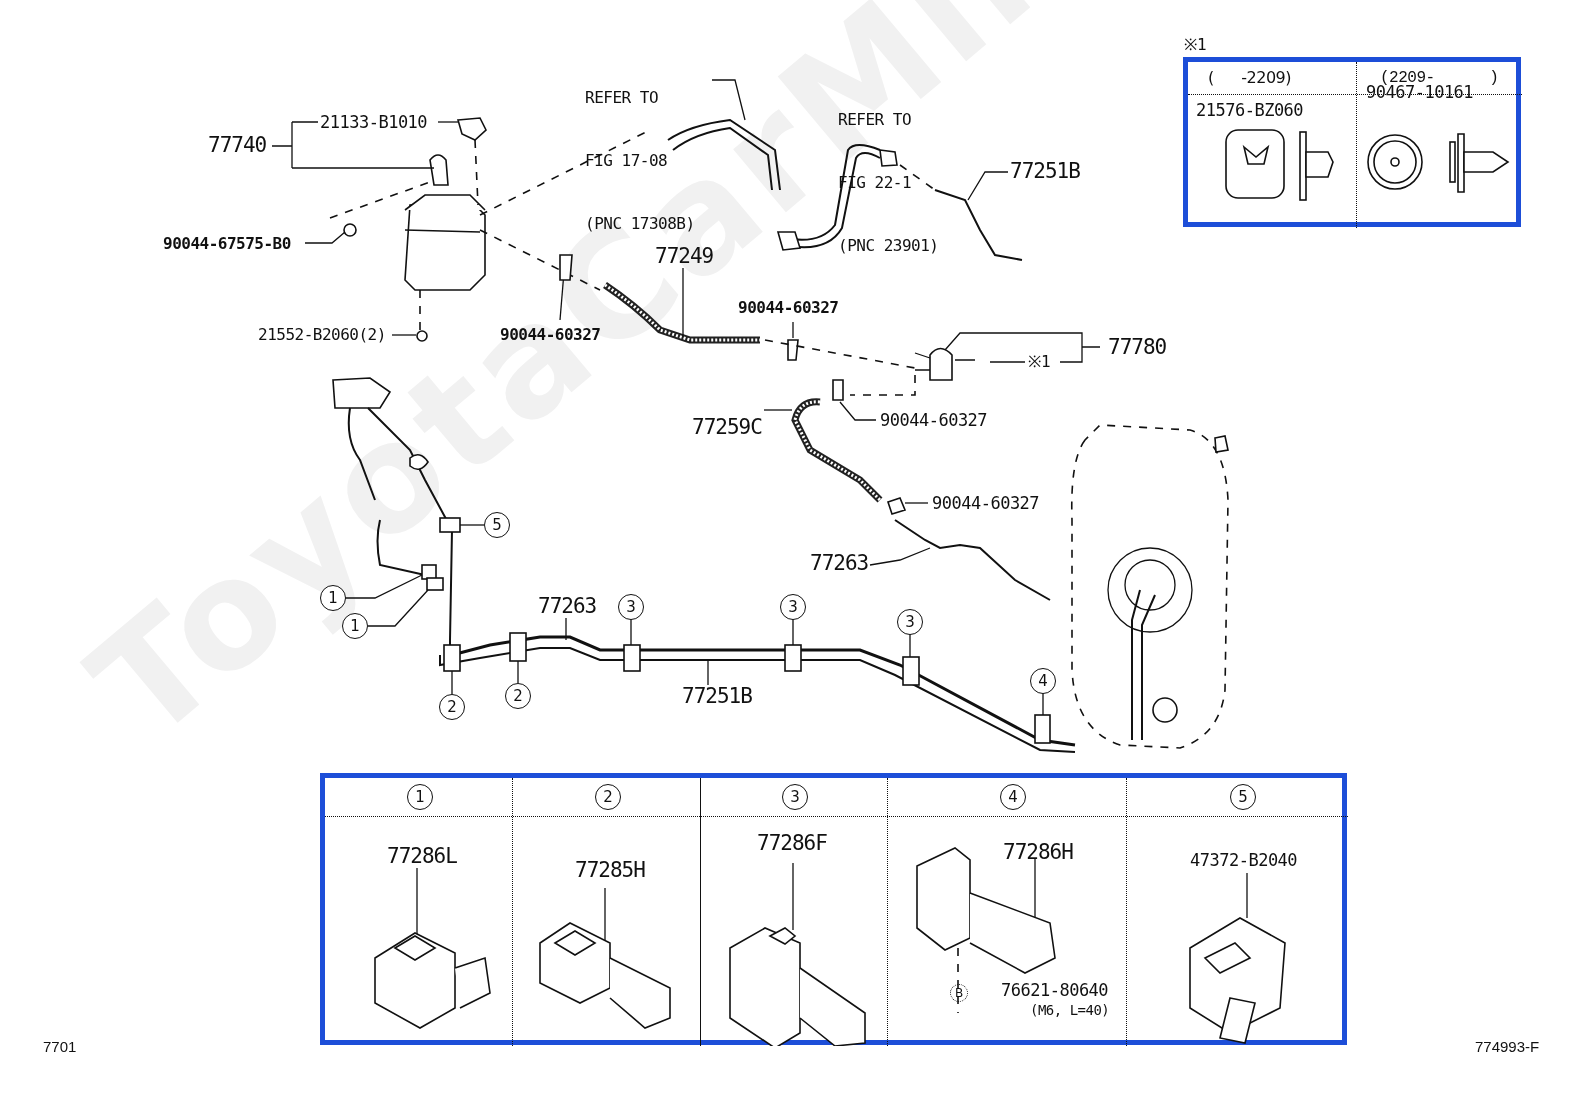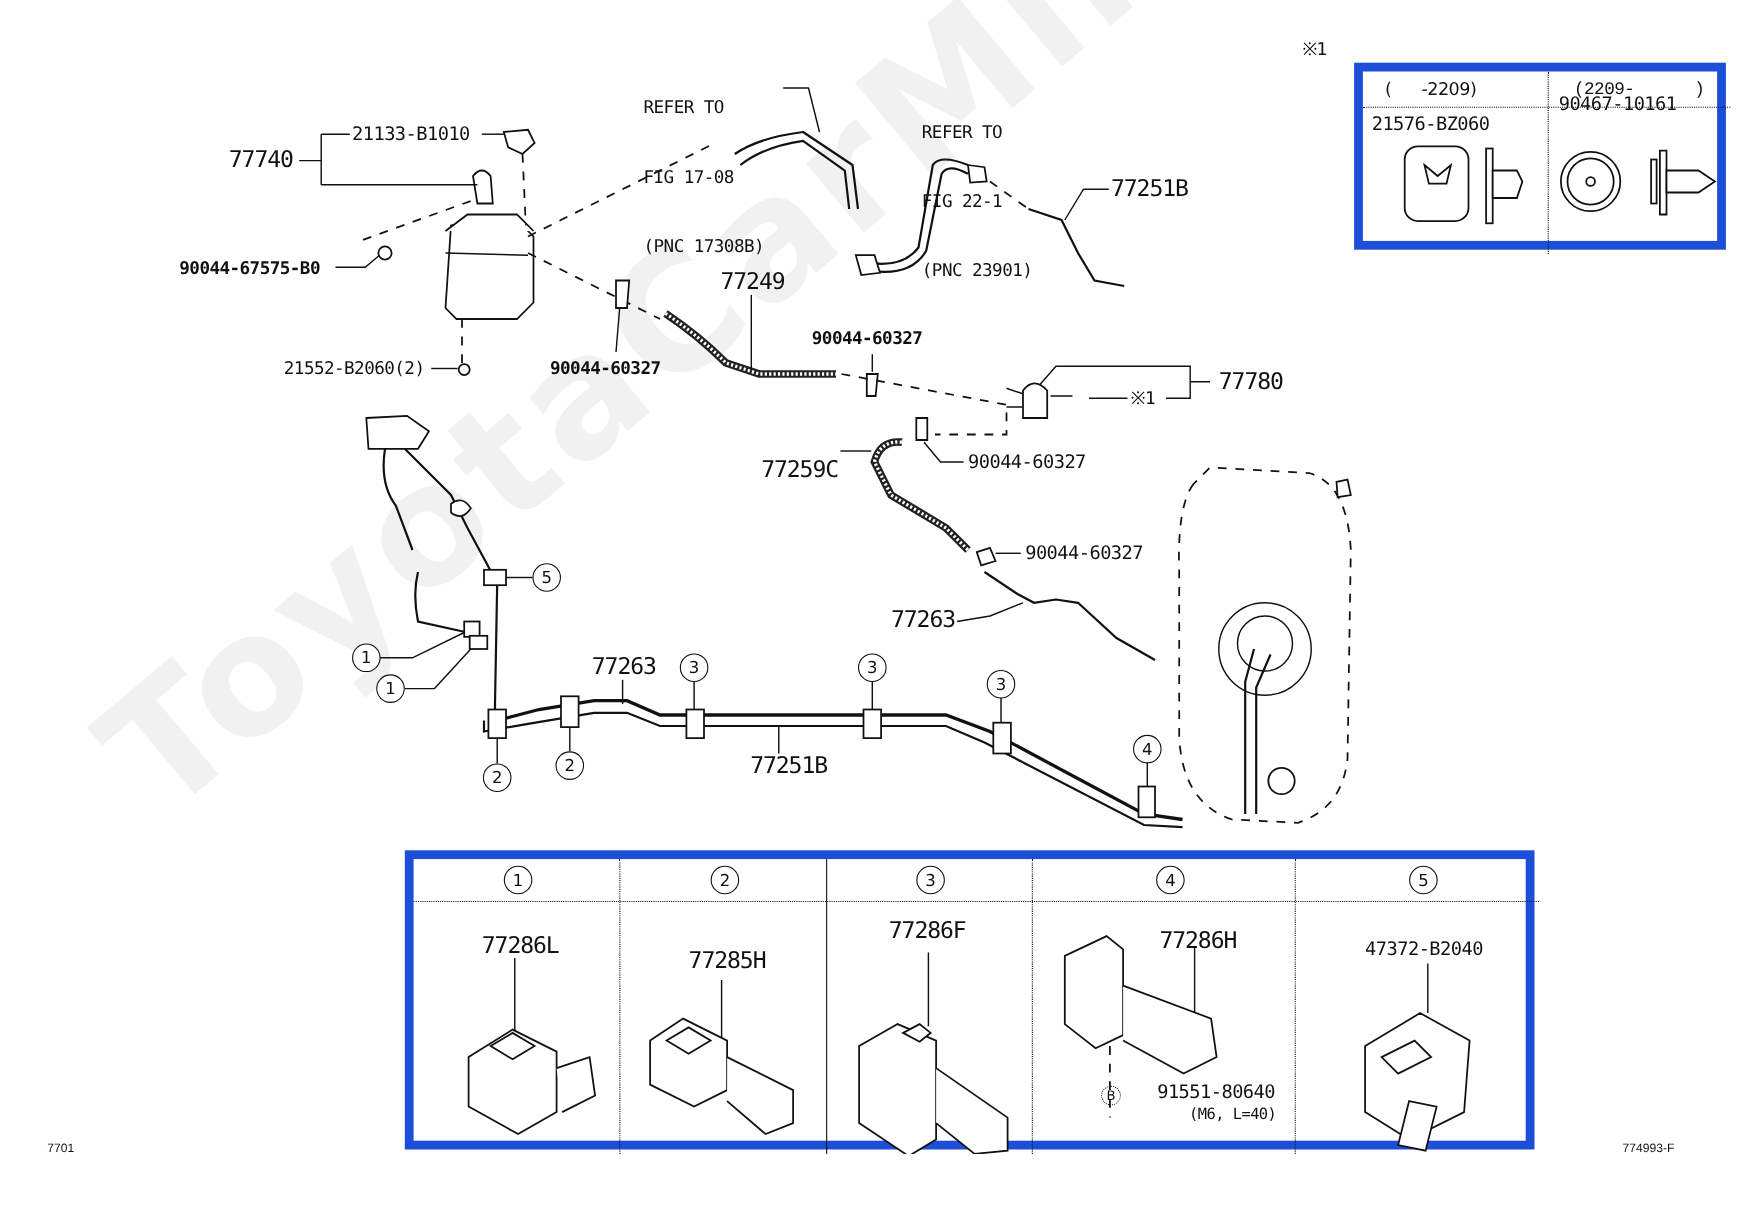--- a/index.html
+++ b/index.html
@@ -11,25 +11,25 @@
   .lbl.big { font-size: 21px; letter-spacing: -1px; }
   .lbl.small { font-size: 16px; font-weight: normal; }
   .lbl.ref { font-size: 16px; line-height: 21px; }
   .circ { position: absolute; width: 24px; height: 24px; border: 1.5px solid #111; border-radius: 50%;
           font-family: "DejaVu Sans", sans-serif; font-size: 15px; line-height: 24px; text-align: center;
           background: #fff; box-sizing: content-box; }
   .watermark { position: absolute; left: 60px; top: 640px; font-family: "DejaVu Sans", sans-serif;
                font-size: 150px; font-weight: bold; color: #f1f1f1; transform: rotate(-40deg);
                transform-origin: left top; white-space: nowrap; letter-spacing: 6px; }
   
-  .tbl { position: absolute; border: 8px solid #1d4ed8; box-sizing: border-box; background: transparent; margin-left: 48px; }
+  .tbl { position: absolute; border: 5px solid #1d4ed8; box-sizing: border-box; background: transparent; }
   .cell { position: absolute; box-sizing: border-box; }
   .vline { position: absolute; border-left: 1.5px dotted #111; }
   .hline { position: absolute; border-top: 1.5px dotted #111; }
-  .foot { position: absolute; font-family: "Liberation Sans", sans-serif; font-size: 11px; color: #111; }
+  .foot { position: absolute; font-family: "Liberation Sans", sans-serif; font-size: 15px; color: #111; }
   svg .pipe { fill: none; stroke: #111; stroke-width: 2; }
   svg .dash { fill: none; stroke: #111; stroke-width: 1.6; stroke-dasharray: 8 8; }
   svg .leader { fill: none; stroke: #111; stroke-width: 1.3; }
   svg .hose { fill: none; stroke: #222; stroke-width: 7; }
   svg .hoseIn { fill: none; stroke: #fff; stroke-width: 3; stroke-dasharray: 2 2; }
   svg .part { fill: #fff; stroke: #111; stroke-width: 1.6; }
 </style>
 </head>
 <body>
 
@@ -205,21 +205,21 @@
     <div class="circ" style="left:675px;top:6px">4</div>
     <div class="circ" style="left:905px;top:6px">5</div>
 
     <div class="lbl big" style="left:62px;top:68px">77286L</div>
     <div class="lbl big" style="left:250px;top:82px">77285H</div>
     <div class="lbl big" style="left:432px;top:55px">77286F</div>
     <div class="lbl big" style="left:678px;top:64px">77286H</div>
     <div class="lbl" style="left:865px;top:72px;font-weight:normal">47372-B2040</div>
 
     <div class="circ" style="left:625px;top:206px;width:16px;height:16px;line-height:16px;font-size:12px;border-style:dotted">B</div>
-    <div class="lbl" style="left:676px;top:202px">91551-80640</div>
+    <div class="lbl" style="left:676px;top:202px">76621-80640</div>
     <div class="lbl small" style="left:705px;top:222px;font-size:14px">(M6, L=40)</div>
 
     <svg style="position:absolute;left:0;top:40px" width="1023" height="228">
       <g>
         <path class="leader" d="M92 50 L92 118"></path>
         <path class="part" d="M50 140 L90 115 L130 135 L130 190 L95 210 L50 185 Z"></path>
         <path class="part" d="M70 130 L90 118 L110 130 L90 142 Z"></path>
         <path class="part" d="M130 150 L160 140 L165 175 L135 190"></path>
       </g>
       <g>

